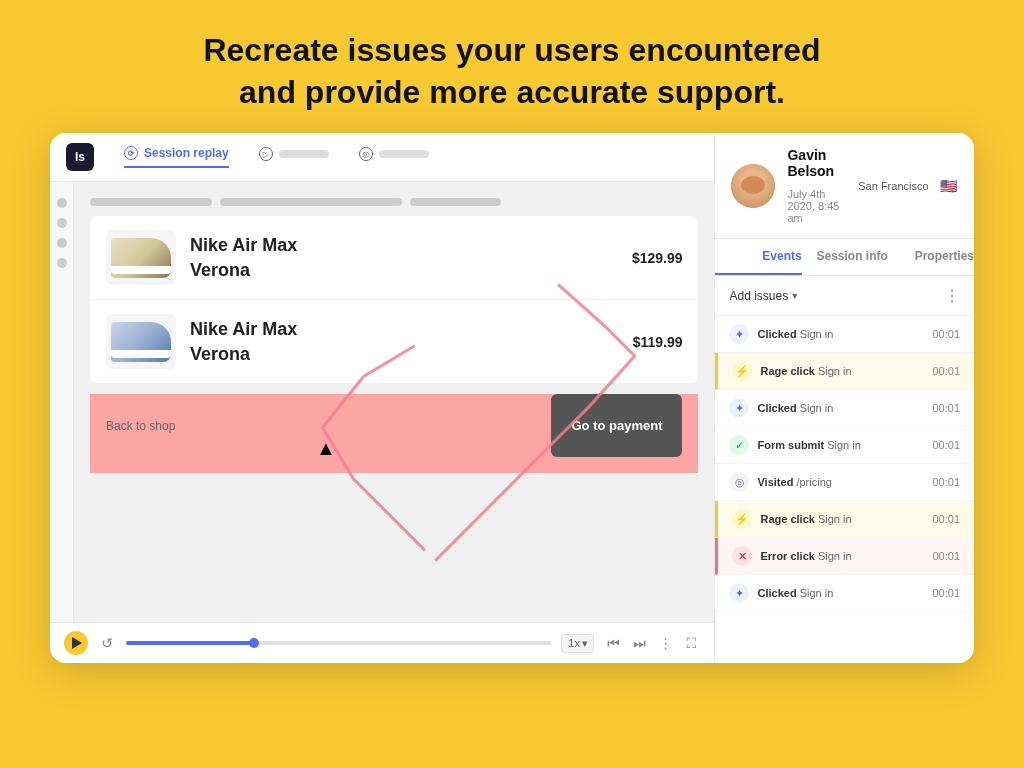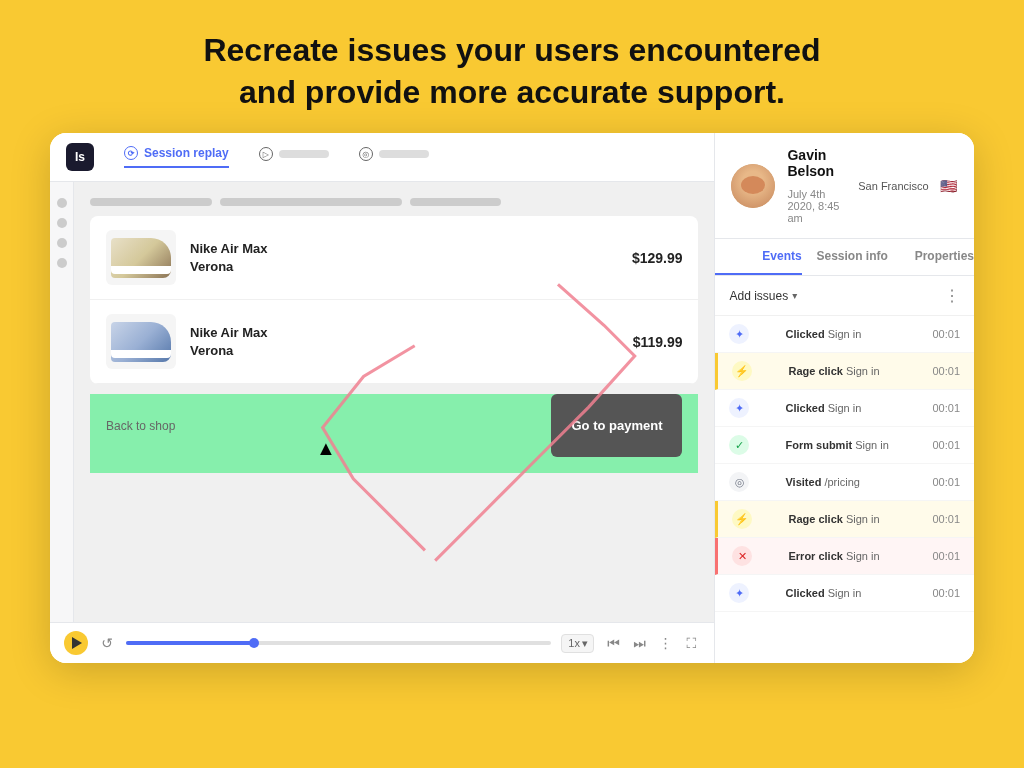--- a/index.html
+++ b/index.html
@@ -176,39 +176,39 @@
       position: absolute;
       bottom: 4px;
       left: 0;
       width: 100%;
       height: 8px;
       background: #fff;
       border-radius: 0 0 4px 4px;
     }
 
     .product-info { flex: 1; }
-    .product-name { font-size: 13px; font-weight: 600; color: #222; line-height: 1.4; }
+    .product-name { font-size: 18px; font-weight: 600; color: #222; line-height: 1.4; }
     .product-price { font-size: 14px; font-weight: 600; color: #222; margin-left: auto; }
 
     .summary-row {
       display: flex;
       justify-content: flex-end;
       padding: 14px 16px;
       font-size: 14px;
       font-weight: 600;
       color: #222;
       background: #fff;
     }
 
     .actions-row {
       display: flex;
       justify-content: space-between;
       align-items: center;
       padding: 0 16px 16px;
-      background: #86efac;
+      background: #fca5a5;
       margin-top: 10px;
     }
 
     .back-link {
       font-size: 12px;
       color: #666;
       cursor: pointer;
     }
 
     .go-payment-btn {
@@ -473,21 +473,21 @@
       flex-shrink: 0;
     }
 
     .event-icon.click { background: #EEF2FF; color: #4F6CF6; }
     .event-icon.rage { background: #FEF9C3; color: #D97706; }
     .event-icon.form { background: #DCFCE7; color: #16A34A; }
     .event-icon.visit { background: #F3F4F6; color: #6B7280; }
     .event-icon.error { background: #FEE2E2; color: #DC2626; }
 
     .event-text { flex: 1; font-size: 11px; color: #333; }
-    .event-type { font-weight: 600; margin-left: 28px; }
+    .event-type { font-weight: 600; }
     .event-page { color: #666; }
     .event-time { font-size: 11px; color: #888; margin-left: auto; white-space: nowrap; }
 
     
     .events-list::-webkit-scrollbar { width: 4px; }
     .events-list::-webkit-scrollbar-thumb { background: #ddd; border-radius: 2px; }
   </style>
 </head>
 <body>
 

